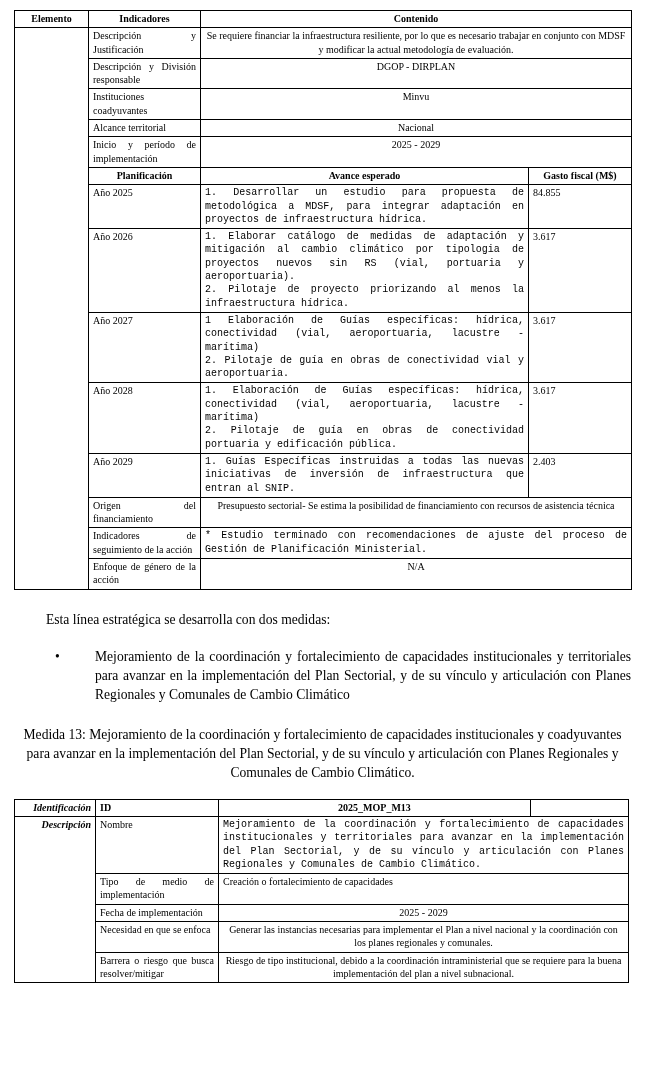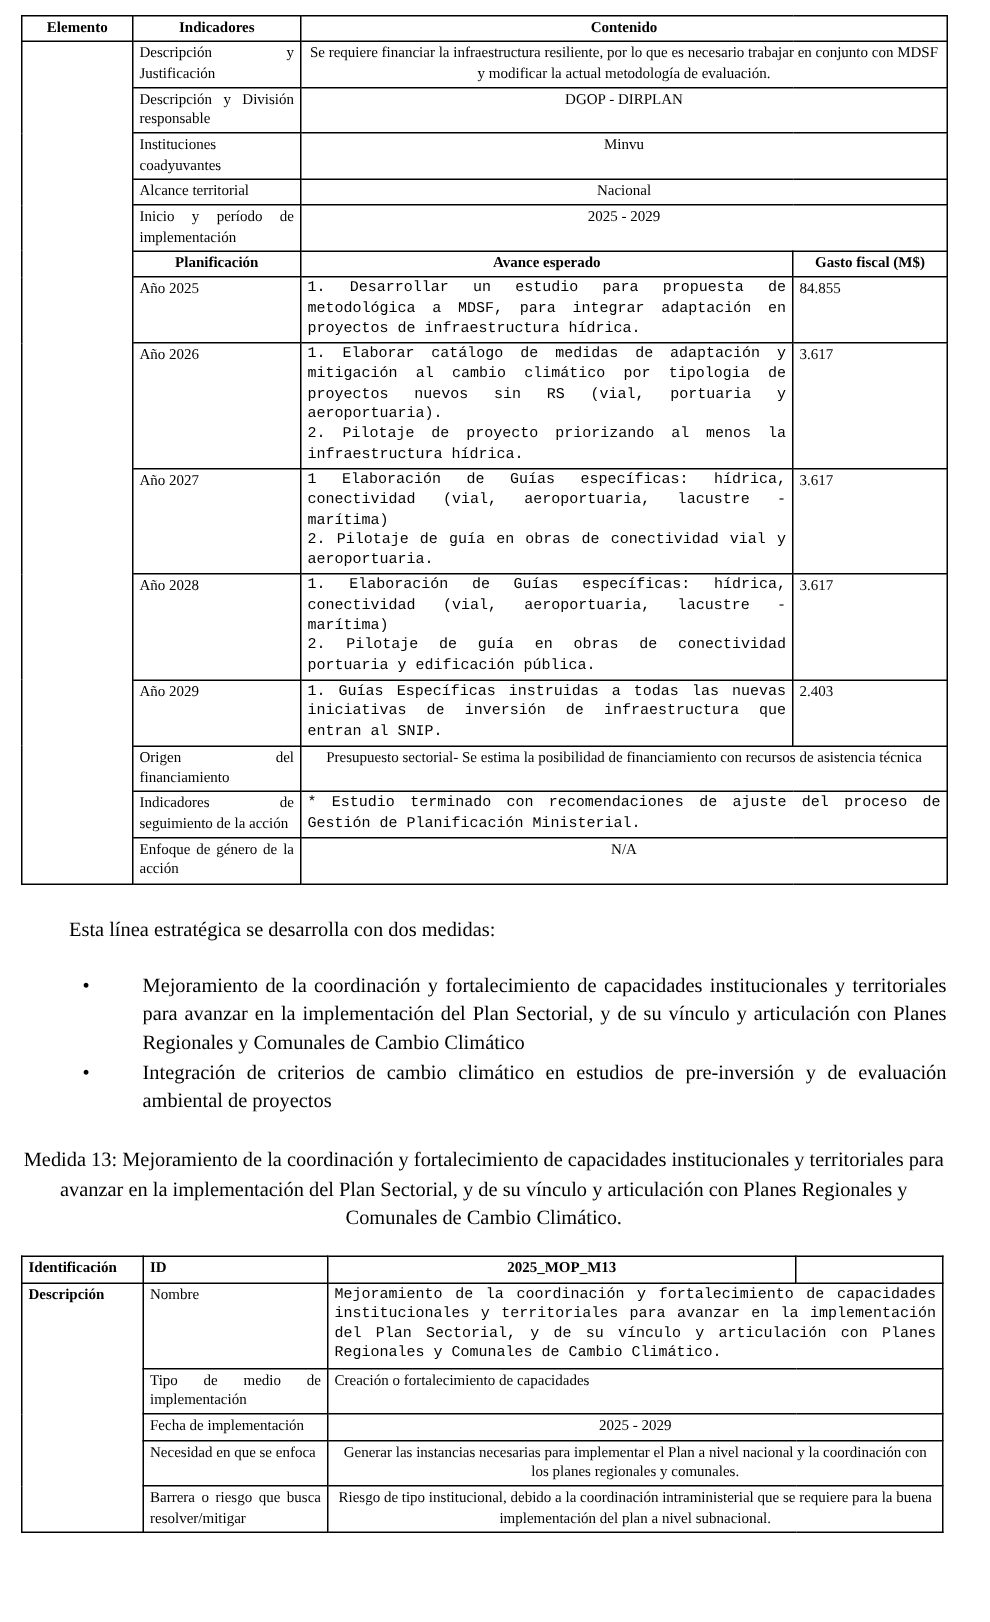--- a/index.html
+++ b/index.html
@@ -20,21 +20,21 @@
   .doc-table td {
     border: 1px solid #000; padding: 1px 4px 2px;
     vertical-align: top; word-wrap: break-word;
   }
   .b { font-weight: bold; }
   .a-center  { text-align: center; }
   .a-right   { text-align: left; }
   .a-justify { text-align: justify; font-family: Liberation Mono, monospace; }
   .a-left    { text-align: left; margin-left: 22px; }
   .lab { text-align: justify; }
-  .grp { text-align: left; }
+  .grp { text-align: right; font-style: italic; }
   .pre { white-space: pre-line; }
 
   .section, .intro, .medida, .measures { font-size: 13.6px; line-height: 1.42; }
   .section { margin: 16px 0 0; text-indent: 32px; text-align: justify; }
   .intro   { margin: 20px 0 0; text-indent: 32px; }
   .measures { list-style: none; margin: 18px 0 0; padding: 0; }
   .measures li { position: relative; padding-left: 81px; text-align: justify; }
   .measures li::before { content: "\2022"; position: absolute; left: 41px; }
   .medida { margin: 20px 0 0; text-align: center; }
 </style>
@@ -123,24 +123,23 @@
           <td colspan="2" class="a-center">N/A</td>
         </tr>
       </tbody>
   </table>
 
 
   <p class="intro">Esta línea estratégica se desarrolla con dos medidas:</p>
 
   <ul class="measures">
       <li>Mejoramiento de la coordinación y fortalecimiento de capacidades institucionales y territoriales para avanzar en la implementación del Plan Sectorial, y de su vínculo y articulación con Planes Regionales y Comunales de Cambio Climático</li>
-      <li>Integración de criterios de cambio climático en estudios de pre-inversión y de evaluación ambiental de proyectos</li>
     </ul>
 
-  <p class="medida">Medida 13: Mejoramiento de la coordinación y fortalecimiento de capacidades institucionales y territoriales para avanzar en la implementación del Plan Sectorial, y de su vínculo y articulación con Planes Regionales y Comunales de Cambio Climático.</p>
+  <p class="medida">Medida 13: Mejoramiento de la coordinación y fortalecimiento de capacidades institucionales y coadyuvantes para avanzar en la implementación del Plan Sectorial, y de su vínculo y articulación con Planes Regionales y Comunales de Cambio Climático.</p>
 
   <table class="doc-table t2">
     <colgroup>
       <col style="width:81px">
         <col style="width:123px">
         <col style="width:312px">
         <col style="width:98px">
     </colgroup>
     <tbody>
         <tr>

